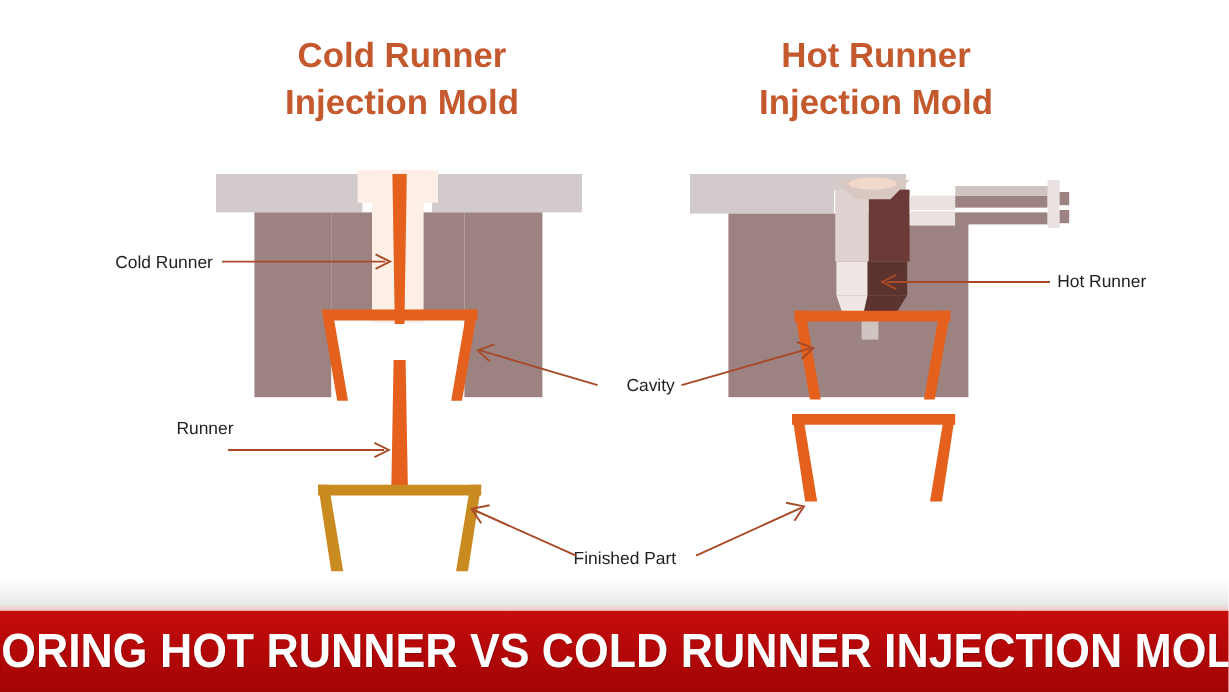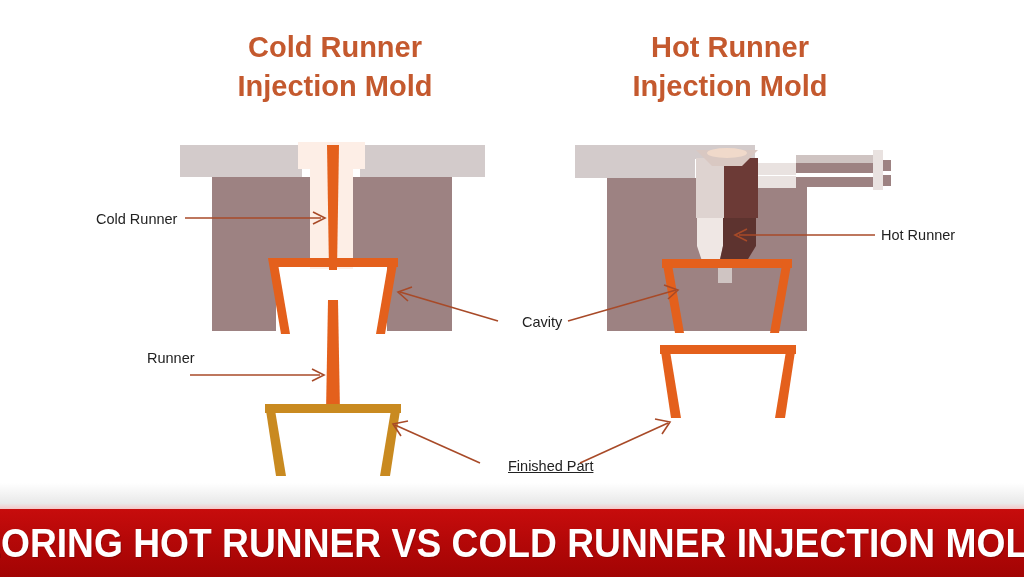--- a/index.html
+++ b/index.html
@@ -217,21 +217,21 @@
   </svg>
 
   <div class="callout-label" style="left:522px; top:314px;">Cavity</div>
   <svg class="shape" style="left:390px; top:285px;" width="300" height="45">
     <line x1="108" y1="36" x2="10" y2="7" stroke="#a84a28" stroke-width="1.6"></line>
     <polyline points="22,2 8,7 18,16" fill="none" stroke="#a84a28" stroke-width="1.6"></polyline>
     <line x1="178" y1="36" x2="286" y2="5" stroke="#a84a28" stroke-width="1.6"></line>
     <polyline points="274,0 288,5 278,14" fill="none" stroke="#a84a28" stroke-width="1.6"></polyline>
   </svg>
 
-  <div class="callout-label" style="left:508px; top:458px;text-decoration:underline;">Finished Part</div>
+  <div class="callout-label" style="left:478px; top:458px;">Finished Part</div>
   <svg class="shape" style="left:385px; top:415px;" width="300" height="55">
     <line x1="95" y1="48" x2="10" y2="10" stroke="#a84a28" stroke-width="1.6"></line>
     <polyline points="23,6 8,9 16,21" fill="none" stroke="#a84a28" stroke-width="1.6"></polyline>
     <line x1="195" y1="48" x2="283" y2="8" stroke="#a84a28" stroke-width="1.6"></line>
     <polyline points="270,4 285,7 277,19" fill="none" stroke="#a84a28" stroke-width="1.6"></polyline>
   </svg>
 
   <div class="callout-label" style="left:881px; top:227px;">Hot Runner</div>
   <svg class="shape" style="left:727px; top:225px;" width="150" height="22">
     <line x1="148" y1="10" x2="12" y2="10" stroke="#a84a28" stroke-width="1.6"></line>

